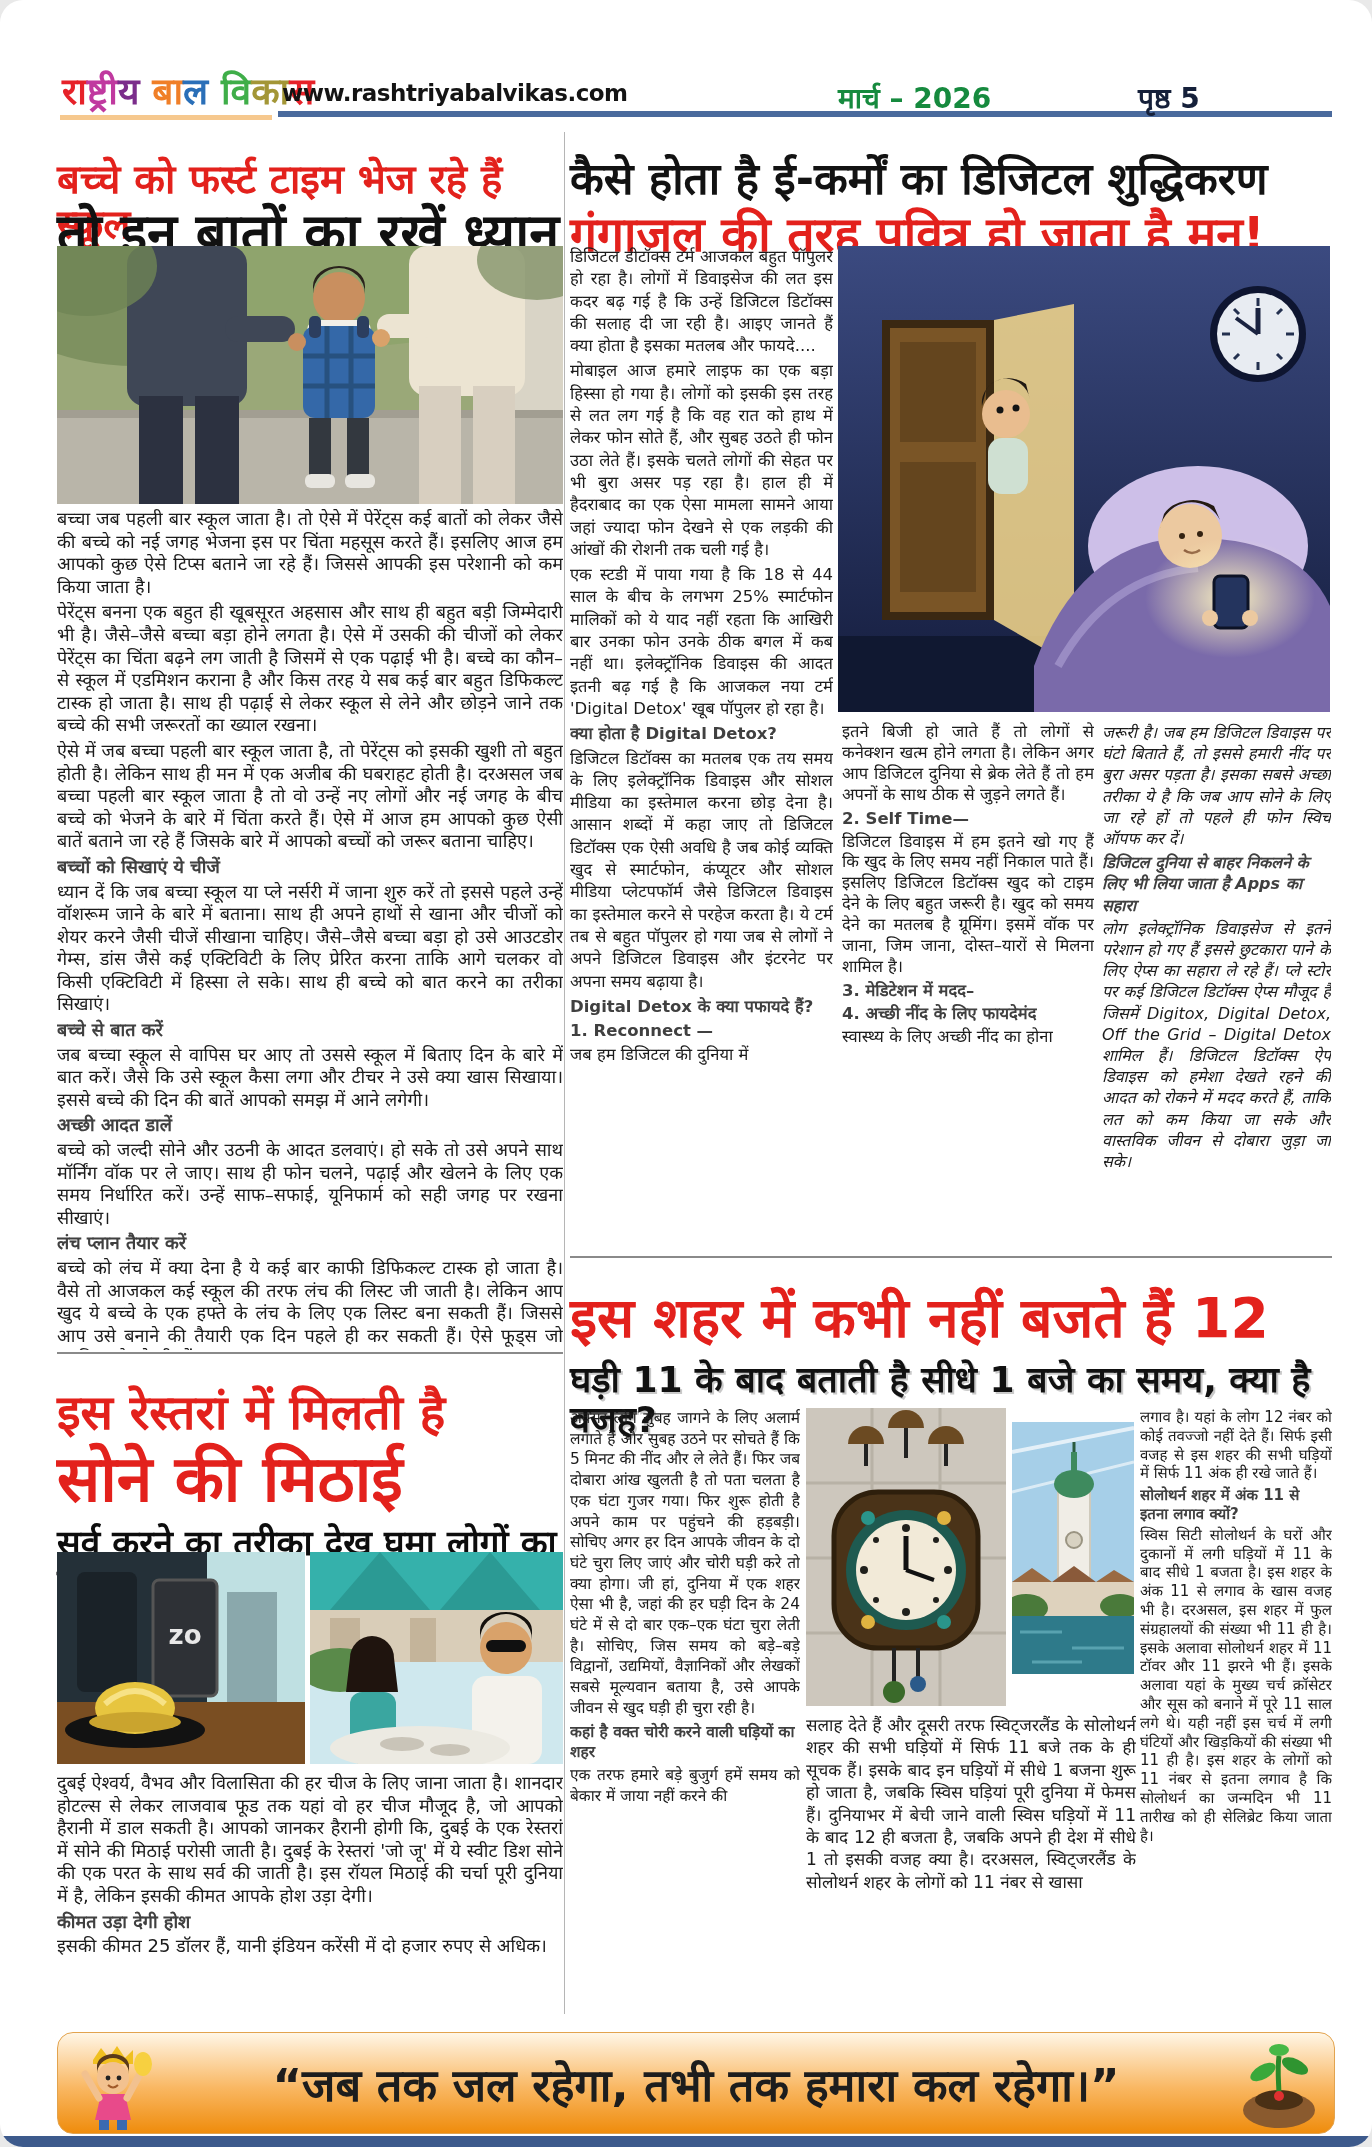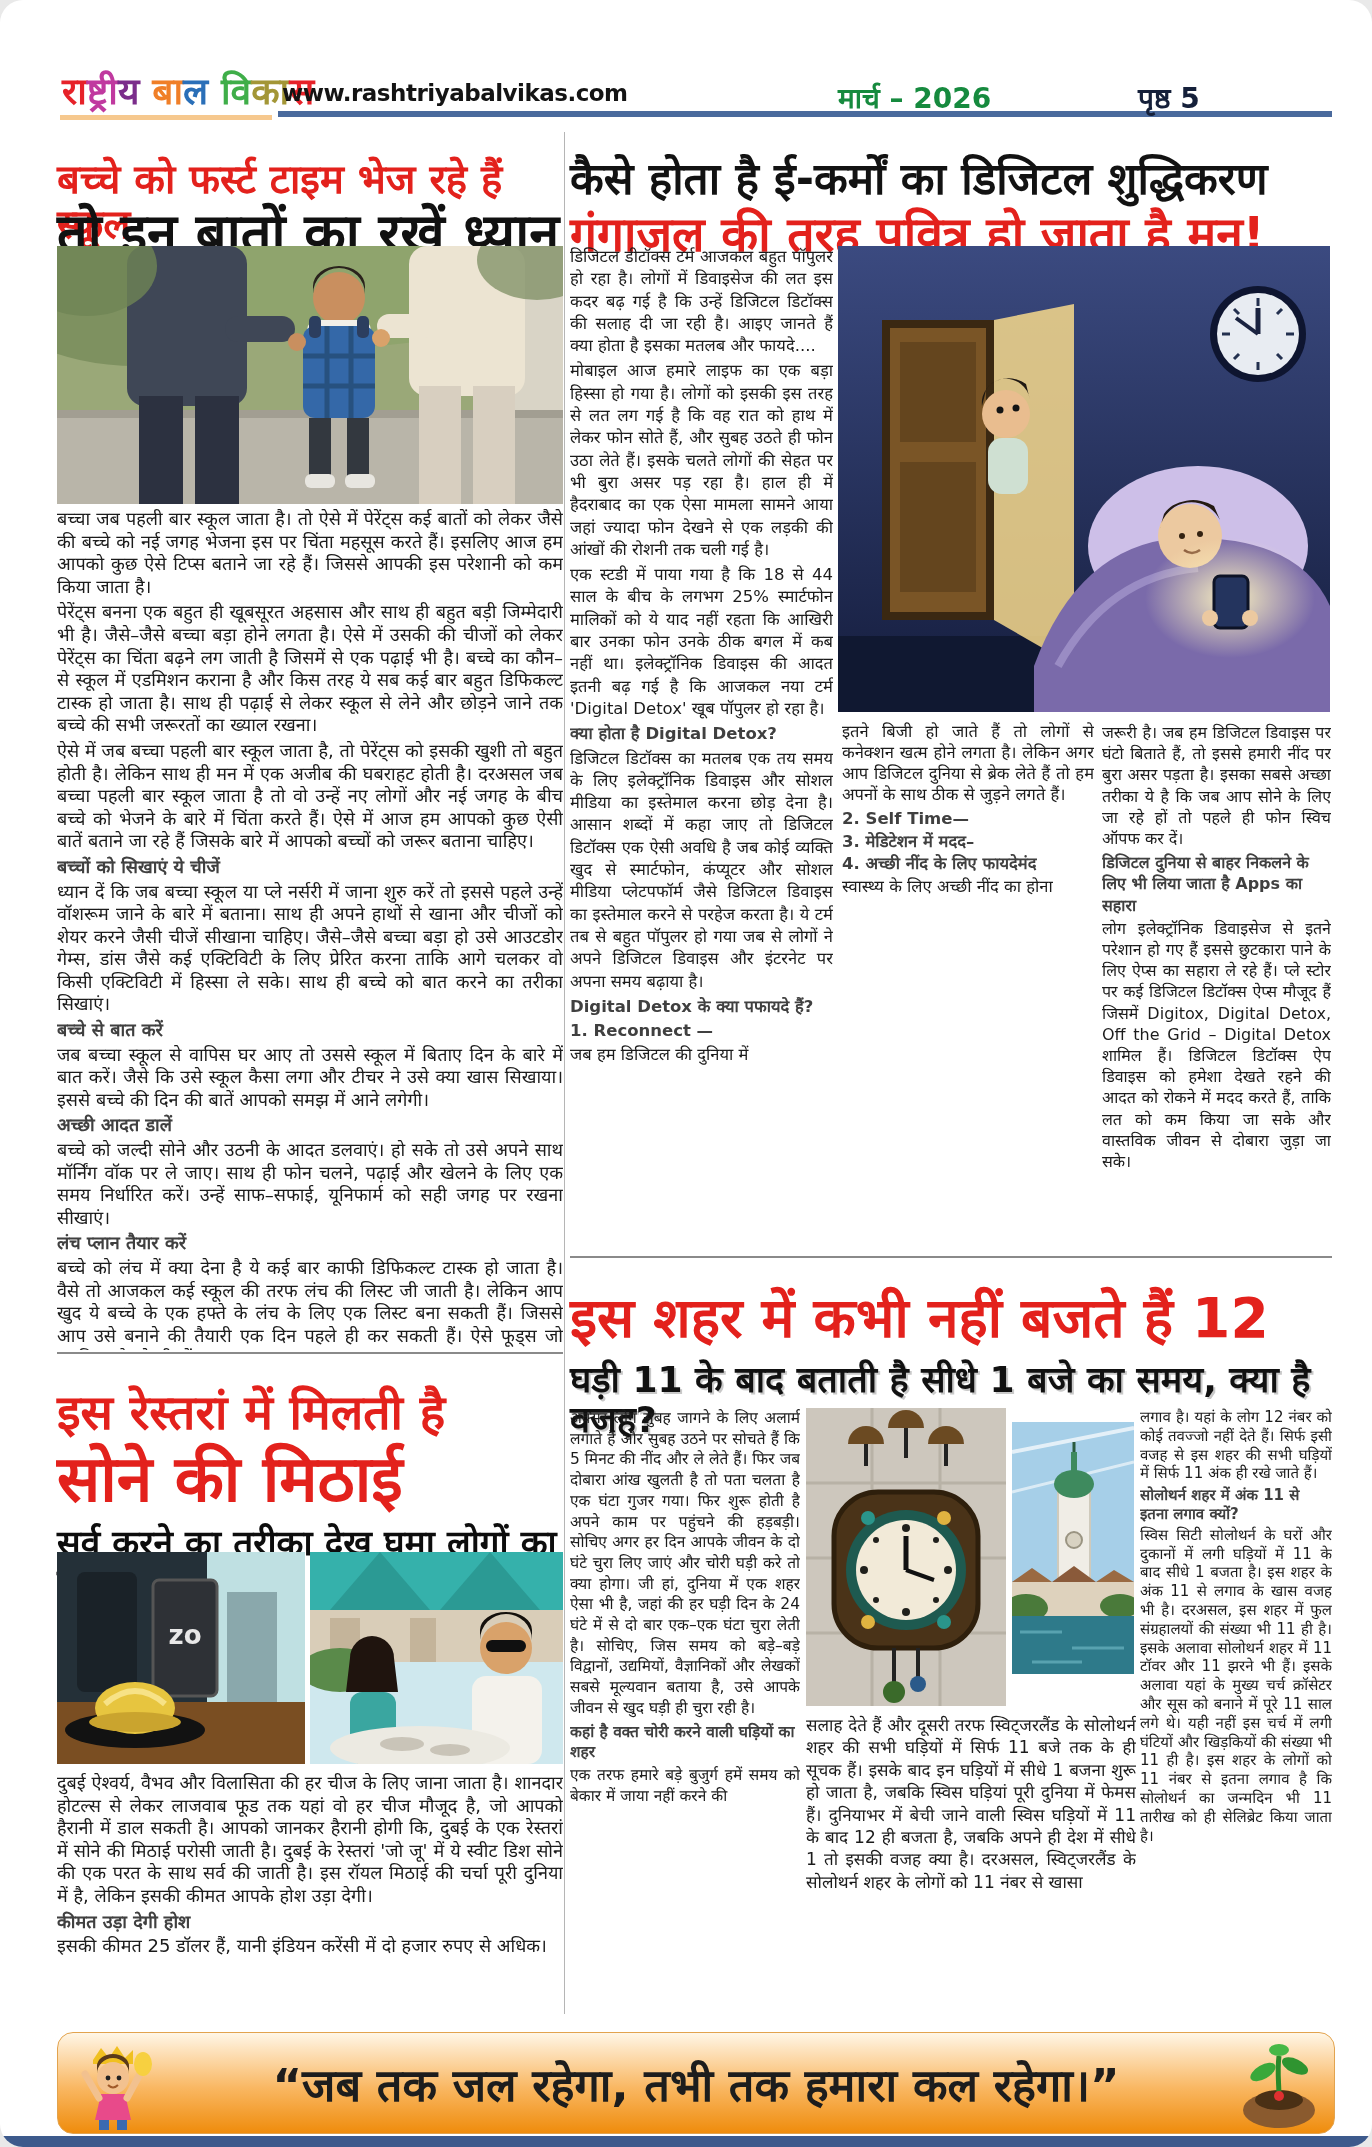--- a/index.html
+++ b/index.html
@@ -30,21 +30,21 @@
   .clock-h1{left:570px;top:1264px;width:762px;font-size:55px;color:#e3211c;}
   .clock-sub{left:570px;top:1336px;width:762px;font-size:36px;color:#111;
      text-shadow:2px 2px 0 #c9c9c9;}
   
   .col{position:absolute;text-align:justify;color:#1b1b1b;overflow:hidden;}
   .col p{margin:0 0 3px 0;}
   .col p.bh{font-weight:bold;color:#404040;text-align:left;margin:2px 0;}
   .school-body{left:57px;top:508px;width:506px;height:842px;font-size:18px;line-height:22.6px;}
   .detox-col1{left:570px;top:246px;width:263px;height:1008px;font-size:16.5px;line-height:22.3px;}
   .detox-col2{left:842px;top:722px;width:252px;height:534px;font-size:16.5px;line-height:20.9px;}
-  .detox-col3{left:1102px;top:722px;width:229px;height:534px;font-size:16px;line-height:21.2px;}
+  .detox-col3{left:1102px;top:722px;width:229px;height:534px;font-size:16px;line-height:21.2px;font-style:italic;}
   .sweet-body{left:57px;top:1772px;width:506px;height:252px;font-size:18px;line-height:22.6px;}
   .clock-col1{left:570px;top:1408px;width:230px;height:606px;font-size:15.5px;line-height:20.7px;}
   .clock-col2{left:806px;top:1714px;width:330px;height:300px;font-size:17px;line-height:22.4px;}
   .clock-col3{left:1140px;top:1408px;width:192px;height:606px;font-size:15px;line-height:18.8px;}
   
   .img{position:absolute;display:block;}
   
   .footer{left:57px;top:2032px;width:1276px;height:100px;border-radius:16px;
           background:linear-gradient(to bottom,#fff6e6 0%,#f9b762 55%,#ef8c0c 100%);
           border:1px solid #e2a34e;display:flex;align-items:center;justify-content:center;}
@@ -192,20 +192,21 @@
     <p class="bh">क्या होता है Digital Detox?</p>
     <p>डिजिटल डिटॉक्स का मतलब एक तय समय के लिए इलेक्ट्रॉनिक डिवाइस और सोशल मीडिया का इस्तेमाल करना छोड़ देना है। आसान शब्दों में कहा जाए तो डिजिटल डिटॉक्स एक ऐसी अवधि है जब कोई व्यक्ति खुद से स्मार्टफोन, कंप्यूटर और सोशल मीडिया प्लेटपफॉर्म जैसे डिजिटल डिवाइस का इस्तेमाल करने से परहेज करता है। ये टर्म तब से बहुत पॉपुलर हो गया जब से लोगों ने अपने डिजिटल डिवाइस और इंटरनेट पर अपना समय बढ़ाया है।</p>
     <p class="bh">Digital Detox के क्या पफायदे हैं?</p>
     <p class="bh">1. Reconnect —</p>
     <p>जब हम डिजिटल की दुनिया में</p>
   </div>
 
   <div class="col detox-col2">
     <p>इतने बिजी हो जाते हैं तो लोगों से कनेक्शन खत्म होने लगता है। लेकिन अगर आप डिजिटल दुनिया से ब्रेक लेते हैं तो हम अपनों के साथ ठीक से जुड़ने लगते हैं।</p>
     <p class="bh">2. Self Time—</p>
+    <p>डिजिटल डिवाइस में हम इतने खो गए हैं कि खुद के लिए समय नहीं निकाल पाते हैं। इसलिए डिजिटल डिटॉक्स खुद को टाइम देने के लिए बहुत जरूरी है। खुद को समय देने का मतलब है ग्रूमिंग। इसमें वॉक पर जाना, जिम जाना, दोस्त–यारों से मिलना शामिल है।</p>
     <p class="bh">3. मेडिटेशन में मदद–</p>
     <p class="bh">4. अच्छी नींद के लिए फायदेमंद</p>
     <p>स्वास्थ्य के लिए अच्छी नींद का होना</p>
   </div>
 
   <div class="col detox-col3">
     <p>जरूरी है। जब हम डिजिटल डिवाइस पर घंटो बिताते हैं, तो इससे हमारी नींद पर बुरा असर पड़ता है। इसका सबसे अच्छा तरीका ये है कि जब आप सोने के लिए जा रहे हों तो पहले ही फोन स्विच ऑपफ कर दें।</p>
     <p class="bh">डिजिटल दुनिया से बाहर निकलने के लिए भी लिया जाता है Apps का सहारा</p>
     <p>लोग इलेक्ट्रॉनिक डिवाइसेज से इतने परेशान हो गए हैं इससे छुटकारा पाने के लिए ऐप्स का सहारा ले रहे हैं। प्ले स्टोर पर कई डिजिटल डिटॉक्स ऐप्स मौजूद हैं जिसमें Digitox, Digital Detox, Off the Grid – Digital Detox शामिल हैं। डिजिटल डिटॉक्स ऐप डिवाइस को हमेशा देखते रहने की आदत को रोकने में मदद करते हैं, ताकि लत को कम किया जा सके और वास्तविक जीवन से दोबारा जुड़ा जा सके।</p>
   </div>

